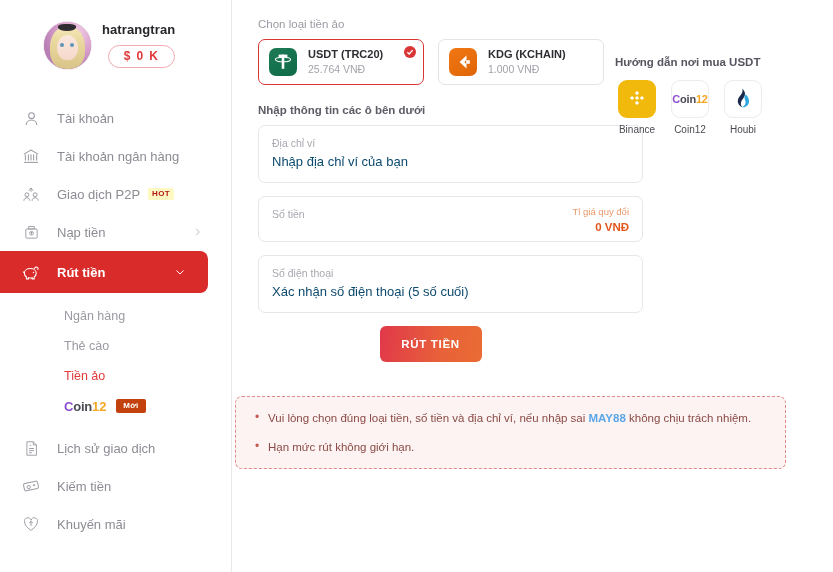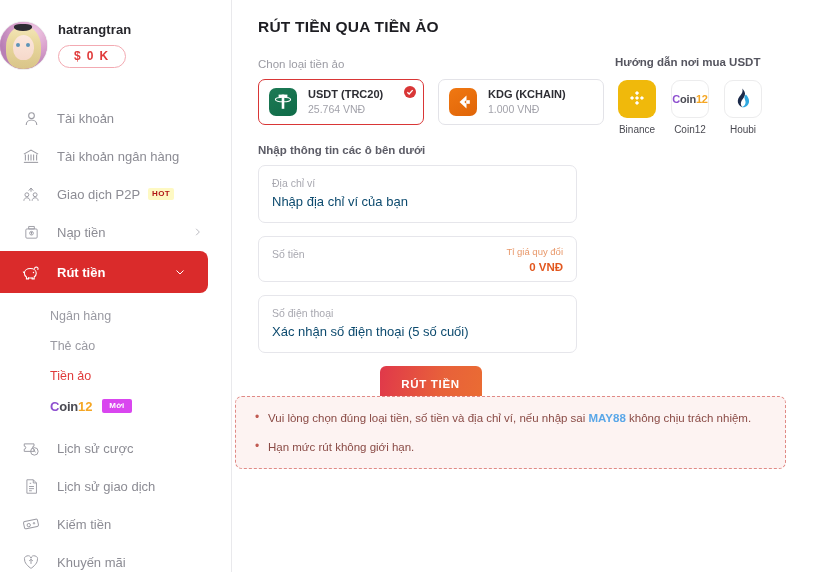--- a/index.html
+++ b/index.html
@@ -17,21 +17,21 @@
   
   .sidebar {
     width: 232px;
     height: 572px;
     flex: 0 0 232px;
     border-right: 1px solid #e9e9ec;
     position: relative;
     background: #fff;
     padding-top: 22px;
   }
-  .profile { display: flex; align-items: center; margin-bottom: 30px; }
+  .profile { display: flex; align-items: center; padding-left: 44px; margin-bottom: 30px; text-align: right; }
   .avatar {
     width: 47px; height: 47px; border-radius: 50%;
     flex: 0 0 47px;
     overflow: hidden;
     position: relative;
     background: #d8a5cc;
     box-shadow: 0 0 0 1px #eee;
   }
   .avatar .av-bg {
     position:absolute; inset:0;
@@ -108,32 +108,32 @@
   .badge-hot {
     background: #fef9c3; color: #b01515;
     font-size: 8px; font-weight: 700;
     padding: 2px 4px 2px 4px;
     border-radius: 2px;
     margin-left: 8px;
     letter-spacing: .3px;
     line-height: 1;
   }
   .badge-new {
-    background: #d946ef; color: #fff;
+    background: #c2410c; color: #fff;
     font-size: 8px; font-weight: 700;
     padding: 3px 7px;
     border-radius: 2px;
     margin-left: 10px;
     letter-spacing: .3px;
     line-height: 1;
   }
   .sub-item {
     display: flex; align-items: center;
     height: 30px;
-    padding-left: 50px;
+    padding-left: 64px;
     font-size: 12.5px;
     color: #9a9aa2;
     cursor: pointer;
   }
   .sub-item.sel { color: #e03a3a; }
   .coin12-logo { font-size: 13px; font-weight: 700; letter-spacing: -.2px; }
   .coin12-logo .c1 { color: #8d4ecf; }
   .coin12-logo .c2 { color: #4a4a52; }
   .coin12-logo .c3 { color: #f5a623; }
 
@@ -182,21 +182,21 @@
     display:flex; align-items:center; justify-content:center;
     position: relative;
   }
   .gi-box.binance { background: #f0b90b; }
   .gi-box.coin12 { background: #fff; border: 1px solid #ececed; }
   .gi-box.remitano { background: #8457b5; }
   .gi-box.houbi { background: #fff; border: 1px solid #ececed; }
   .gi-label { font-size: 10px; color: #4a4a52; }
 
   .field {
-    width: 319px;
+    width: 385px;
     border: 1px solid #e6e6eb;
     border-radius: 7px;
     padding: 10px 13px 11px 13px;
     margin-bottom: 13px;
     background: #fff;
     position: relative;
     min-height: 50px;
   }
   .field .f-label { font-size: 10.5px; color: #a8a8b0; line-height: 1.4; }
   .field .f-value { font-size: 13px; color: #0c4a6e; line-height: 1.5; margin-top: 1px; }
@@ -344,30 +344,20 @@
       </div>
       <div class="sub-item">
         <span class="coin12-logo"><span class="c1">C</span><span class="c2">oin</span><span class="c3">12</span></span>
         <span class="badge-new">Mới</span>
       </div>
     </div>
 
     <ul class="nav" style="margin-top:8px;">
       <li class="nav-item">
         <span class="ico">
-          <svg width="18" height="18" viewBox="0 0 24 24" fill="none" stroke="currentColor" stroke-width="1.3">
-              <path d="M3 6.5h13v3a2 2 0 000 4v3H3v-3a2 2 0 000-4v-3z"></path>
-              <circle cx="16.5" cy="16.5" r="5"></circle>
-              <path d="M16.5 14v2.5l1.7 1"></path>
-            </svg>
-        </span>
-        <span class="label">Lịch sử cược</span>
-      </li>
-      <li class="nav-item">
-        <span class="ico">
           <svg width="17" height="17" viewBox="0 0 24 24" fill="none" stroke="currentColor" stroke-width="1.3">
               <path d="M5.5 2.5h9L19 7v14.5H5.5z"></path>
               <path d="M14.5 2.5V7H19"></path>
               <path d="M8.5 12h7M8.5 15h7M8.5 18h4"></path>
               <path d="M9.5 7.5h2"></path>
             </svg>
         </span>
         <span class="label">Lịch sử giao dịch</span>
       </li>
       <li class="nav-item">
@@ -387,21 +377,20 @@
               <path d="M12 8.5v6M9.5 10.5l2.5-2 2.5 2"></path>
             </svg>
         </span>
         <span class="label">Khuyến mãi</span>
       </li>
     </ul>
   </aside>
 
   <main class="main">
 
-    <h1 class="page-title">RÚT TIỀN QUA TIỀN ẢO</h1>
 
     <div class="sec-label">Chọn loại tiền ảo</div>
 
     <div class="coin-row">
       <div class="coin-card selected">
         <div class="coin-ico usdt">
           <svg width="28" height="28" viewBox="0 0 28 28">
               <ellipse cx="14" cy="11.5" rx="7.6" ry="2.3" fill="none" stroke="#fff" stroke-width="1.1"></ellipse>
               <rect x="9.6" y="6.6" width="8.8" height="2.5" fill="#fff"></rect>
               <rect x="12.7" y="6.6" width="2.6" height="14.2" fill="#fff"></rect>

